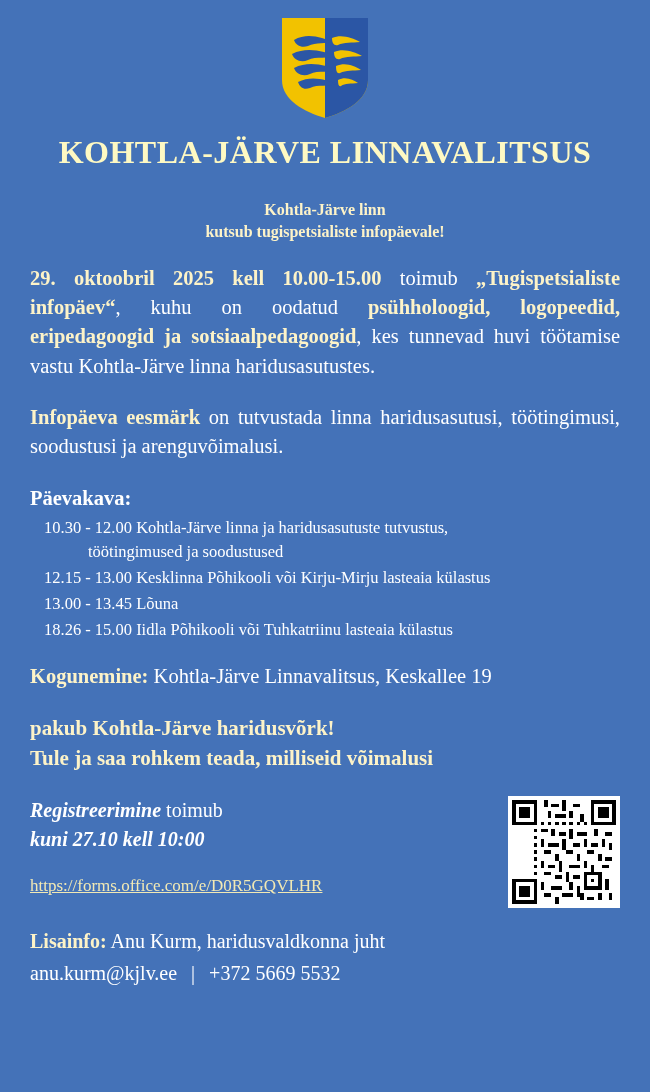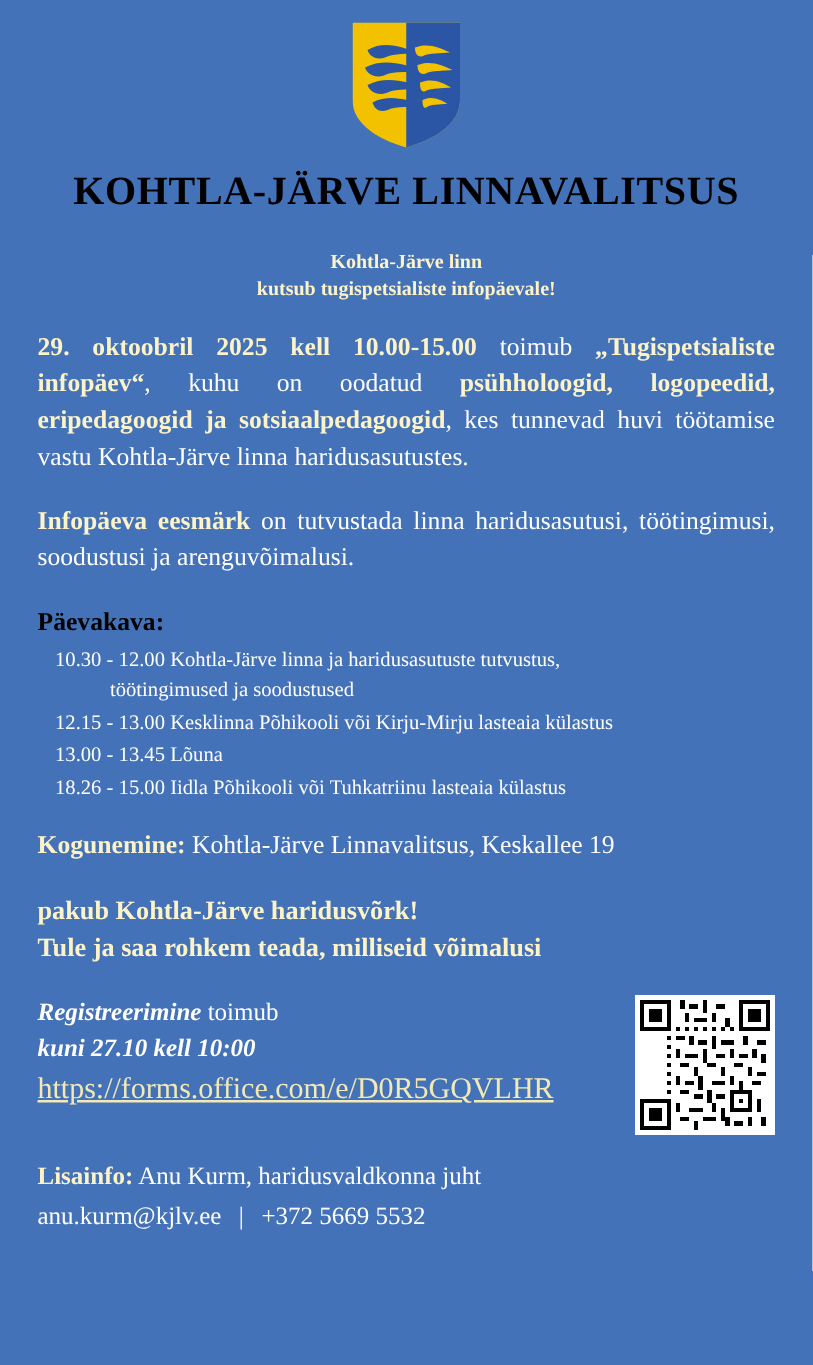--- a/index.html
+++ b/index.html
@@ -31,21 +31,21 @@
     height: 100px;
     display: block;
   }
   
   .main-title {
     text-align: center;
     font-family: "Liberation Serif", serif;
     font-weight: bold;
     font-size: 32px;
     letter-spacing: 0.5px;
-    color: #000000;
+    color: #fef9c3;
     margin: 16px 0 0 0;
     padding: 0 10px;
   }
   
   .subhead {
     text-align: center;
     font-weight: bold;
     font-size: 16px;
     color: #fdf3c8;
     line-height: 1.35;
@@ -64,21 +64,21 @@
     line-height: 1.42;
     margin: 22px 0 0 0;
     color: #ffffff;
   }
   p.para b, .bold { font-weight: bold; color: #fdf3c8; }
 
   
   .section-title {
     font-weight: bold;
     font-size: 20.5px;
-    color: #000000;
+    color: #ffffff;
     margin: 26px 0 6px 0;
   }
   .schedule {
     margin: 0 0 0 14px;
     padding: 0;
     list-style: none;
     font-size: 16.5px;
     line-height: 1.45;
   }
   .schedule li { margin: 0 0 2px 0; }
@@ -106,24 +106,24 @@
   }
   .reg-text {
     flex: 1 1 auto;
     font-size: 20px;
     line-height: 1.45;
     padding-right: 10px;
   }
   .reg-text .bold { font-weight: bold; color: #ffffff; font-style: italic; }
   .reg-link {
     display: inline-block;
-    margin-top: 0;
+    margin-top: 20px;
     color: #f2e9b4;
     text-decoration: underline;
-    font-size: 24px;
+    font-size: 17px;
     word-break: break-all;
   }
   .qr {
     flex: 0 0 auto;
     width: 104px;
     height: 104px;
     background: #ffffff;
     padding: 4px;
     box-sizing: content-box;
   }

